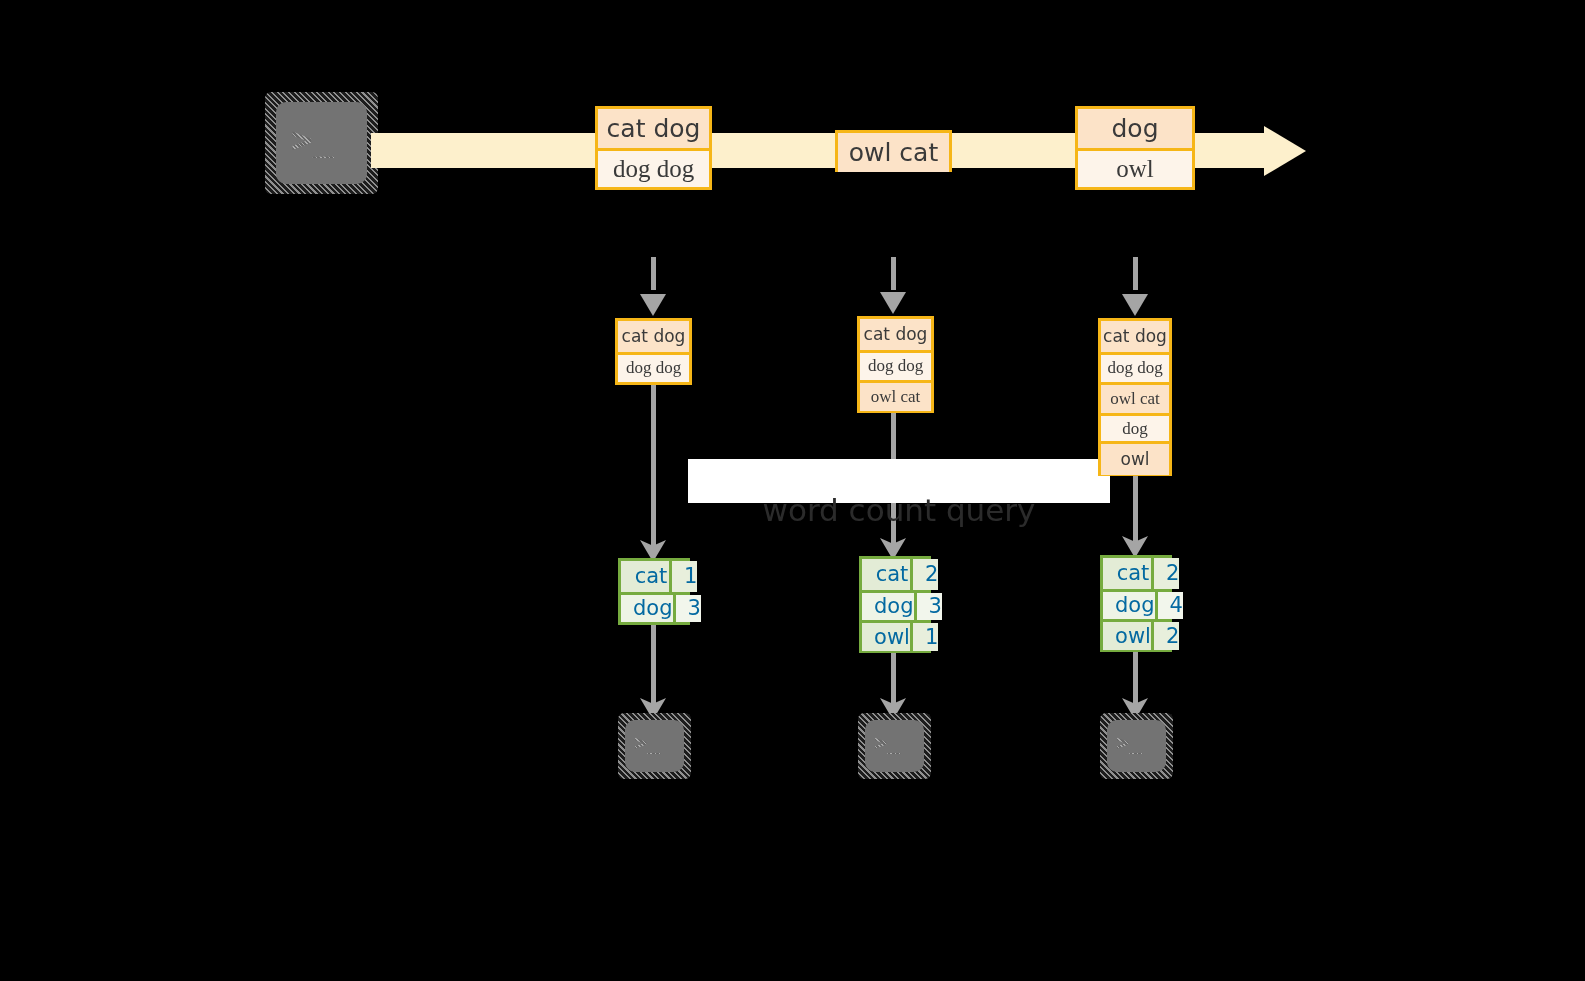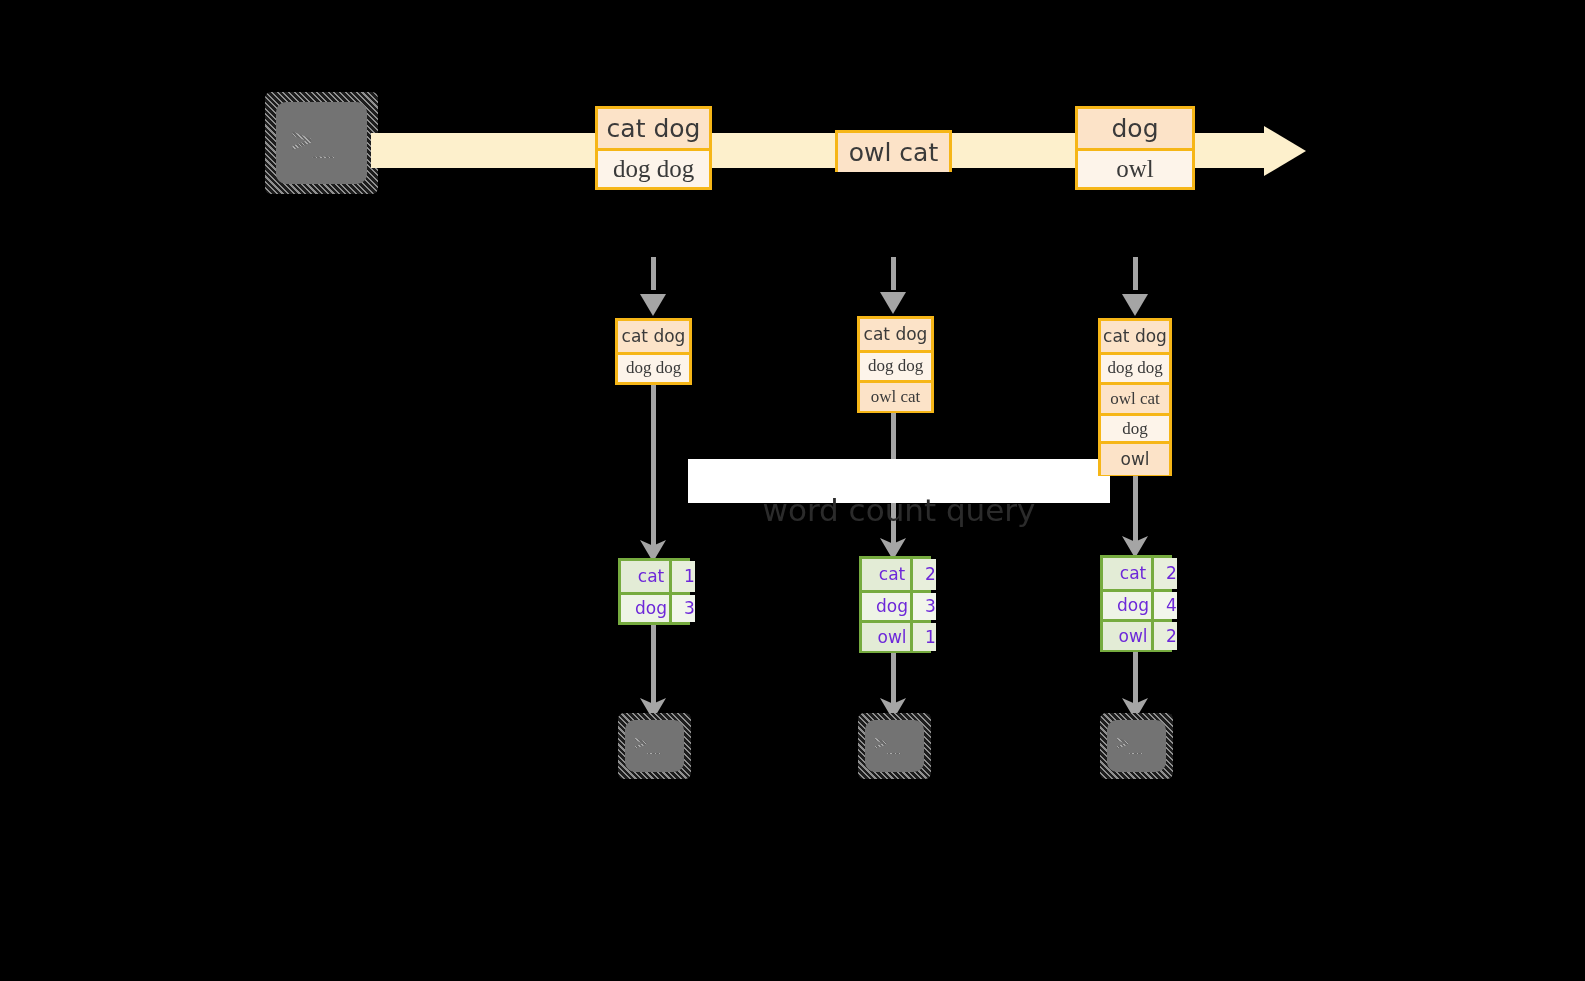--- a/index.html
+++ b/index.html
@@ -34,21 +34,21 @@
   .obox .row + .row{border-top:3px solid #f6b617;font-family:Liberation Serif, serif;}
 
   .obox.big .row{height:39px;font-size:25px;}
   .obox.small .row{height:30.5px;font-size:17px;}
 
   
   .gbox{position:absolute;border:3px solid #76ab3f;box-sizing:border-box;background:#edf3e3;}
   .gbox .grow{display:flex;box-sizing:border-box;height:30.5px;}
   .gbox .grow + .grow{border-top:3px solid #76ab3f;}
   .gbox .gkey,.gbox .gval{box-sizing:border-box;display:flex;align-items:center;
-    justify-content:center;font-size:17px;color:#6d28d9;white-space:nowrap;padding-left:12px;}
+    justify-content:center;font-size:21px;color:#0369a1;white-space:nowrap;padding-left:12px;}
   .gbox .gkey{flex:0 0 48px;}
   .gbox .gval{flex:1 1 auto;border-left:3px solid #76ab3f;}
   .gbox .grow.shade-a .gkey{background:#e3ecd6;}
   .gbox .grow.shade-a .gval{background:#e8efdc;}
   .gbox .grow.shade-b .gkey{background:#eef4e6;}
   .gbox .grow.shade-b .gval{background:#f2f6ec;}
 
   
   .gshaft{position:absolute;width:5px;background:#a5a5a5;}
   .ghead{position:absolute;width:0;height:0;

